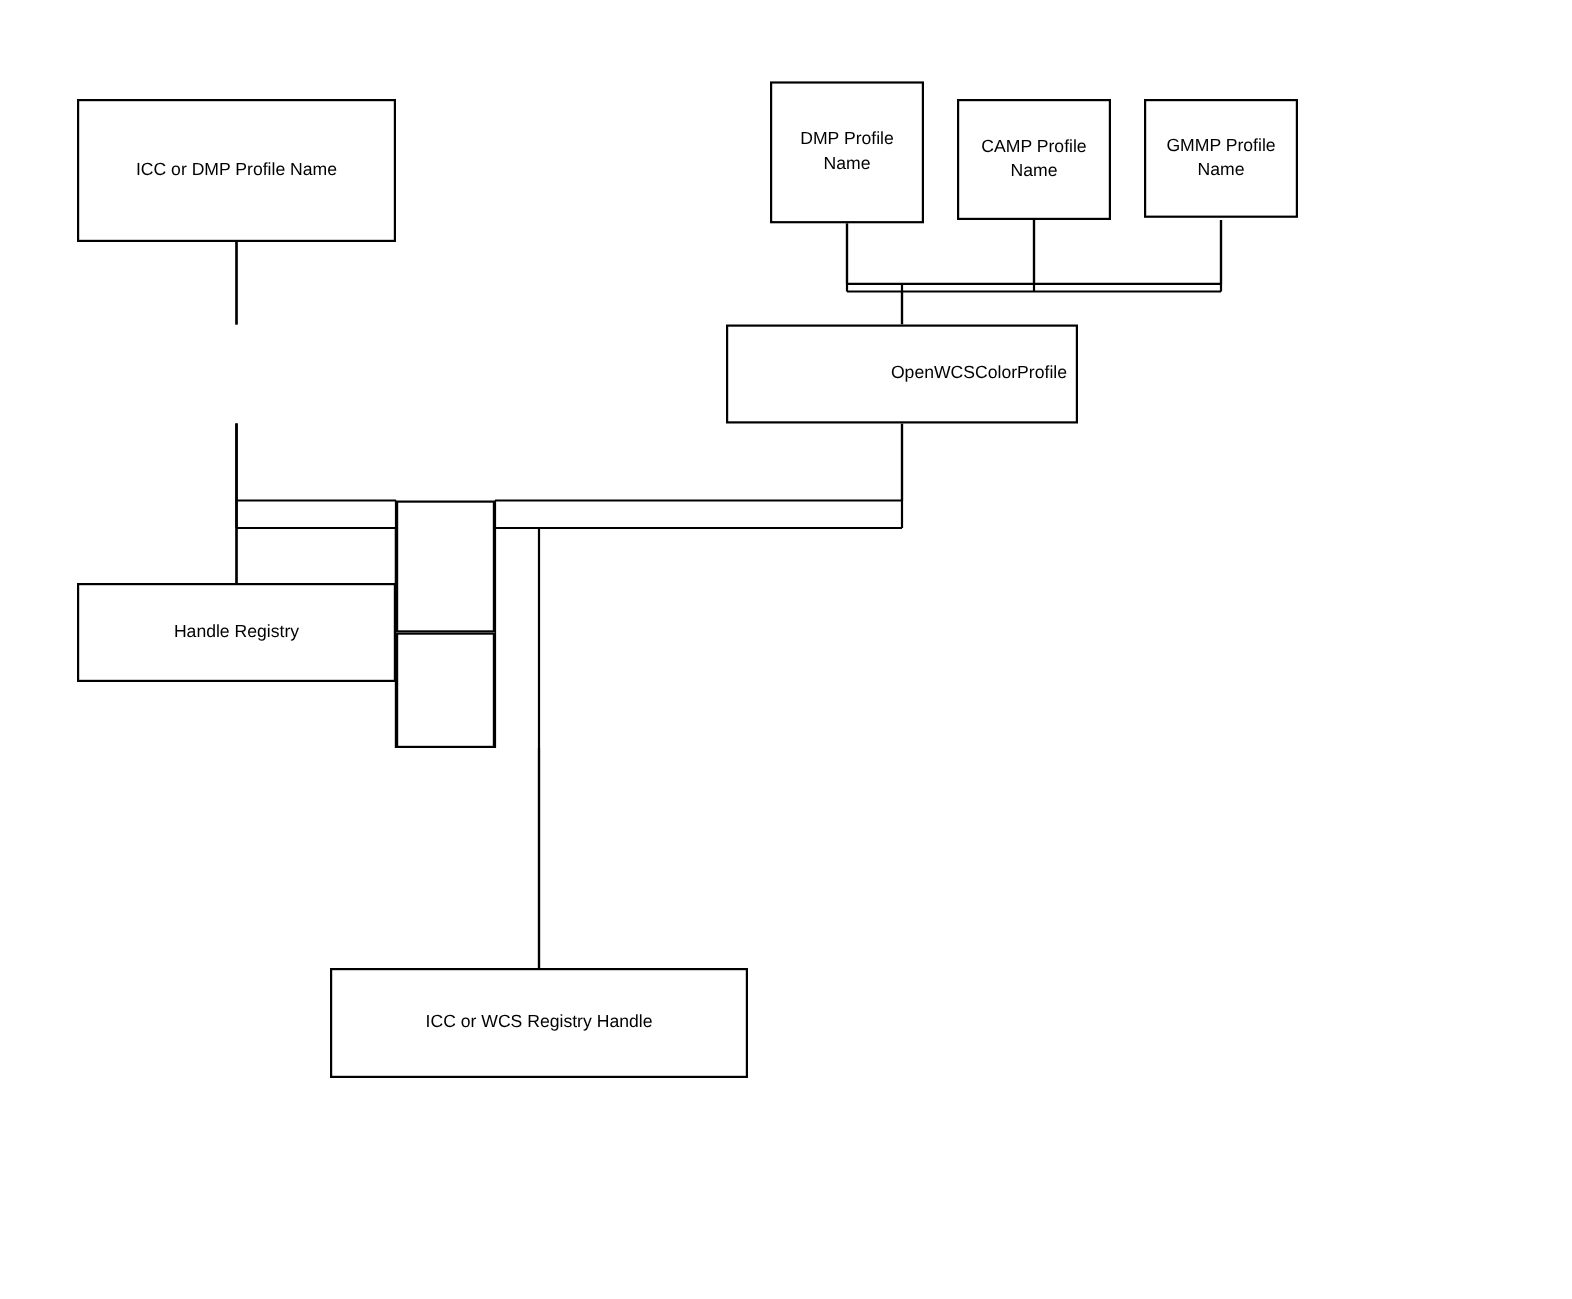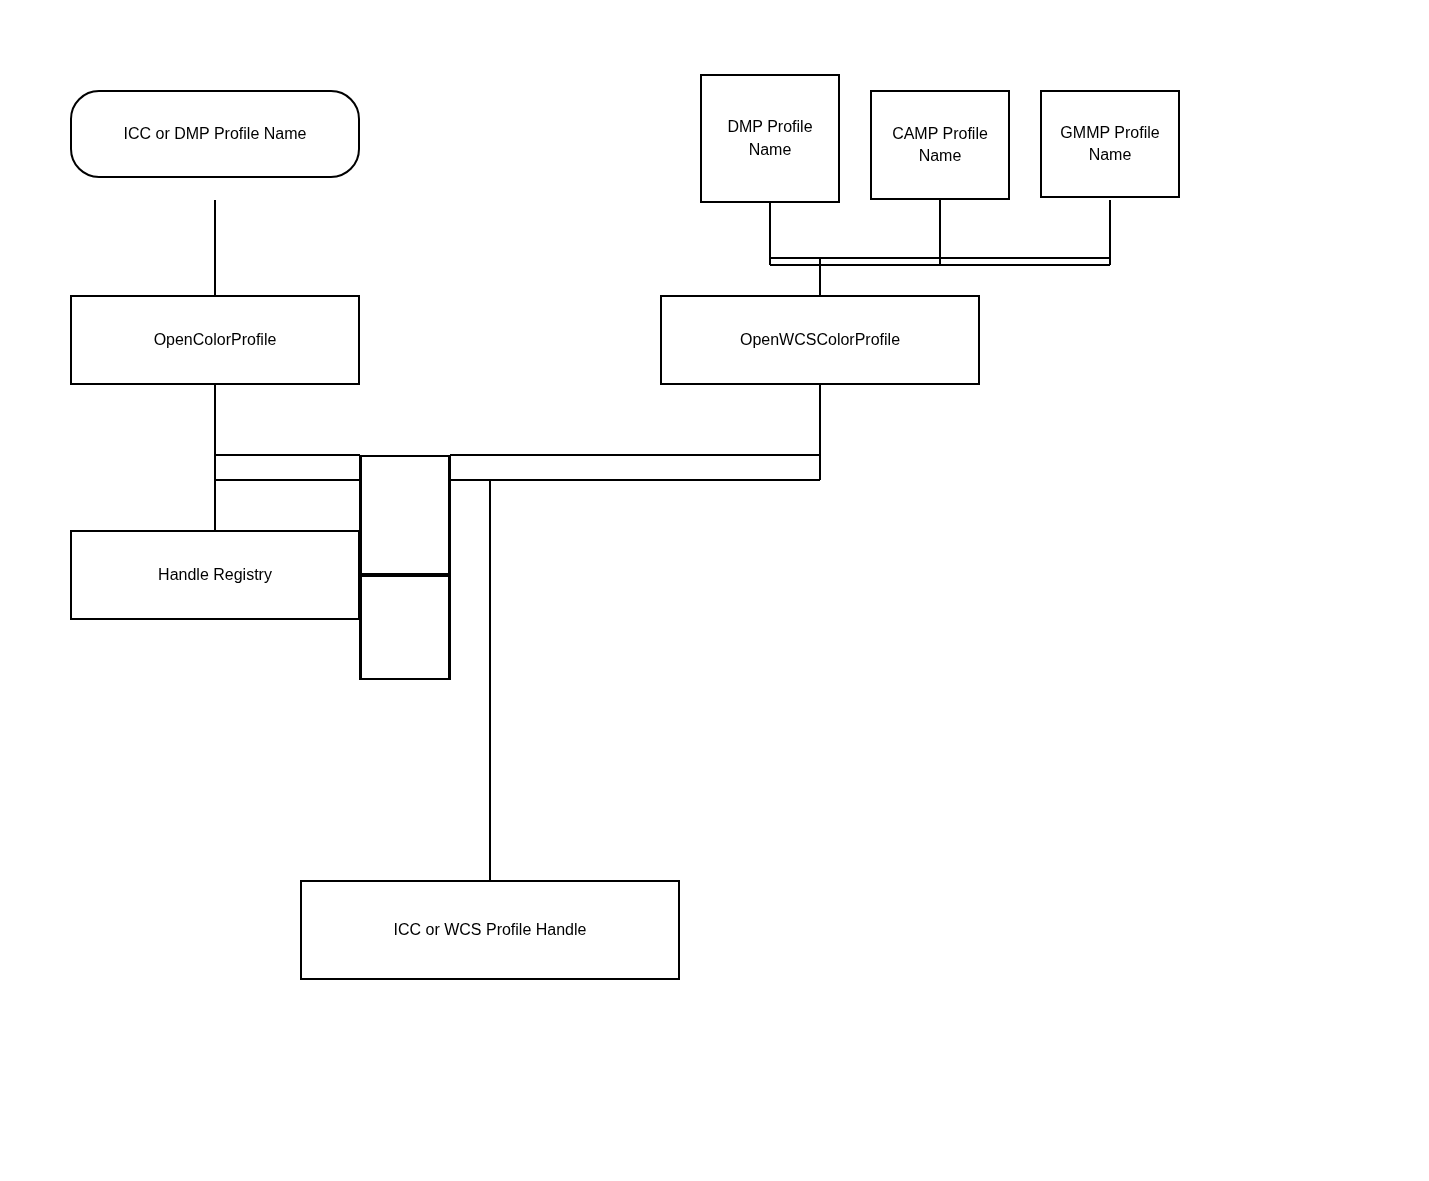--- a/index.html
+++ b/index.html
@@ -108,51 +108,48 @@
 
     <line x1="360" y1="575" x2="450" y2="575"></line>
     <line x1="450" y1="455" x2="450" y2="680"></line>
 
     <line x1="820" y1="385" x2="820" y2="455"></line>
     <line x1="450" y1="455" x2="820" y2="455"></line>
 
     <line x1="490" y1="680" x2="490" y2="880"></line>
   </svg>
 
-  <div class="box" style="left:70px; top:90px; width:290px; height:88px;border-radius:29px;">
+  <div class="box" style="left:70px; top:90px; width:290px; height:130px;">
     <span>ICC or DMP Profile Name</span>
   </div>
 
   <div class="box" style="left:700px; top:74px; width:140px; height:129px;">
     <span>DMP Profile Name</span>
   </div>
 
   <div class="box" style="left:870px; top:90px; width:140px; height:110px;">
     <span>CAMP Profile Name</span>
   </div>
 
   <div class="box" style="left:1040px; top:90px; width:140px; height:108px;">
     <span>GMMP Profile Name</span>
   </div>
 
-  <div class="box" style="left:70px; top:295px; width:290px; height:90px;">
-    <span>OpenColorProfile</span>
-  </div>
 
-  <div class="box" style="left:660px; top:295px; width:320px; height:90px;">
+  <div class="box" style="left:660px; top:295px; width:320px; height:90px;justify-content:flex-end;">
     <span>OpenWCSColorProfile</span>
   </div>
 
   <div class="box" style="left:70px; top:530px; width:290px; height:90px;">
     <span>Handle Registry</span>
   </div>
 
   <div class="box" style="left:360px; top:455px; width:90px; height:120px; border:2px solid #000;">
   </div>
 
   <div class="box" style="left:360px; top:575px; width:90px; height:105px; border:2px solid #000;">
   </div>
 
   <div class="box" style="left:300px; top:880px; width:380px; height:100px;">
-    <span>ICC or WCS Profile Handle</span>
+    <span>ICC or WCS Registry Handle</span>
   </div>
 
 </div>
 
 </body></html>

